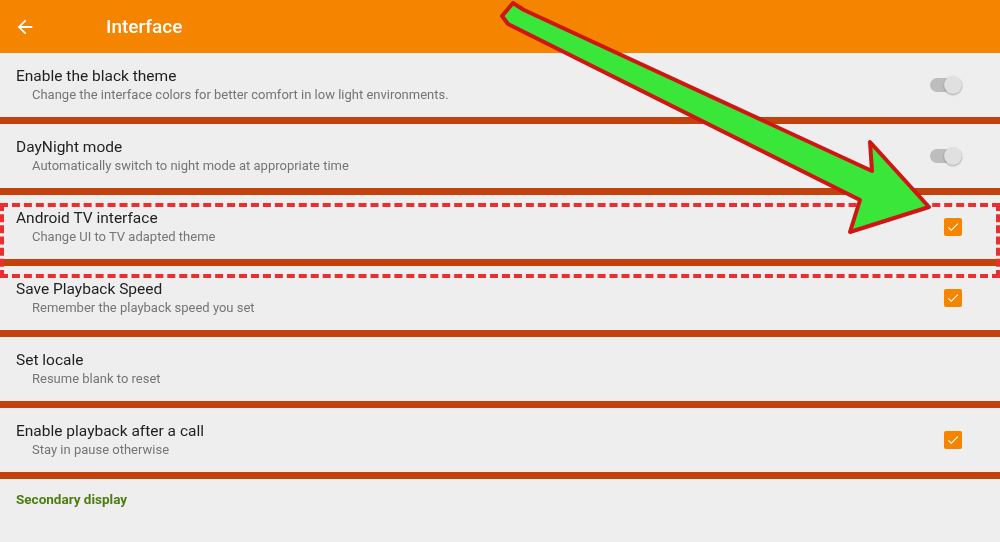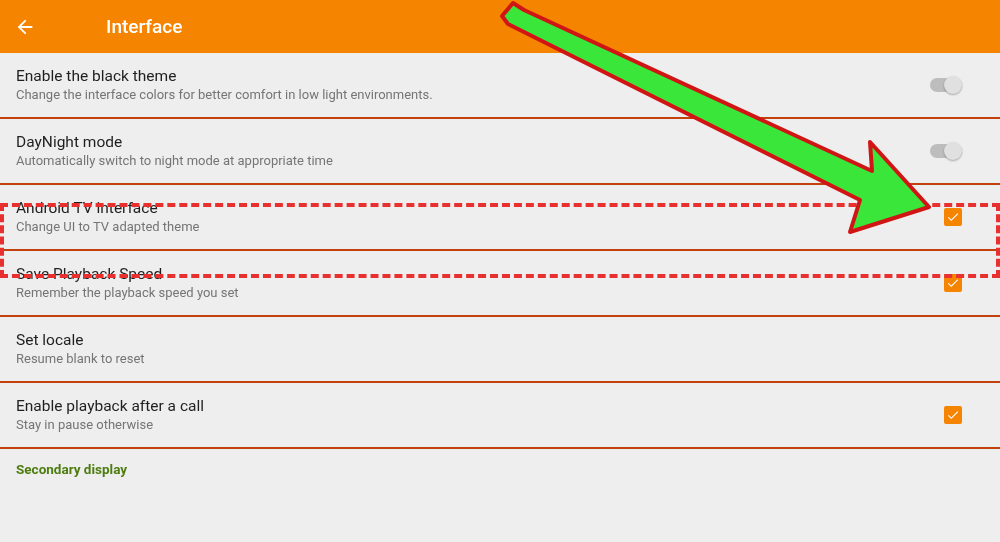--- a/index.html
+++ b/index.html
@@ -37,39 +37,40 @@
       margin-left: 40px;
     }
     .list {
       overflow: hidden;
     }
     .item {
       padding: 14px 32px 15px 16px;
       display: flex;
       align-items: center;
       justify-content: space-between;
-      border-bottom: 2px solid #c2410c;
+      border-bottom: 7px solid #c2410c;
       cursor: pointer;
     }
     .item:last-child {
       border-bottom: none;
     }
     .item-text {
       display: flex;
       flex-direction: column;
       gap: 2px;
     }
     .item-title {
       font-size: 15.5px;
       color: #1f1f1f;
       font-weight: 400;
     }
     .item-sub {
       font-size: 13px;
       color: #757575;
+      margin-left: 16px;
     }
     .control {
       margin-right: 6px;
       display: flex;
       align-items: center;
     }
     .switch {
       width: 32px;
       height: 18px;
       position: relative;

